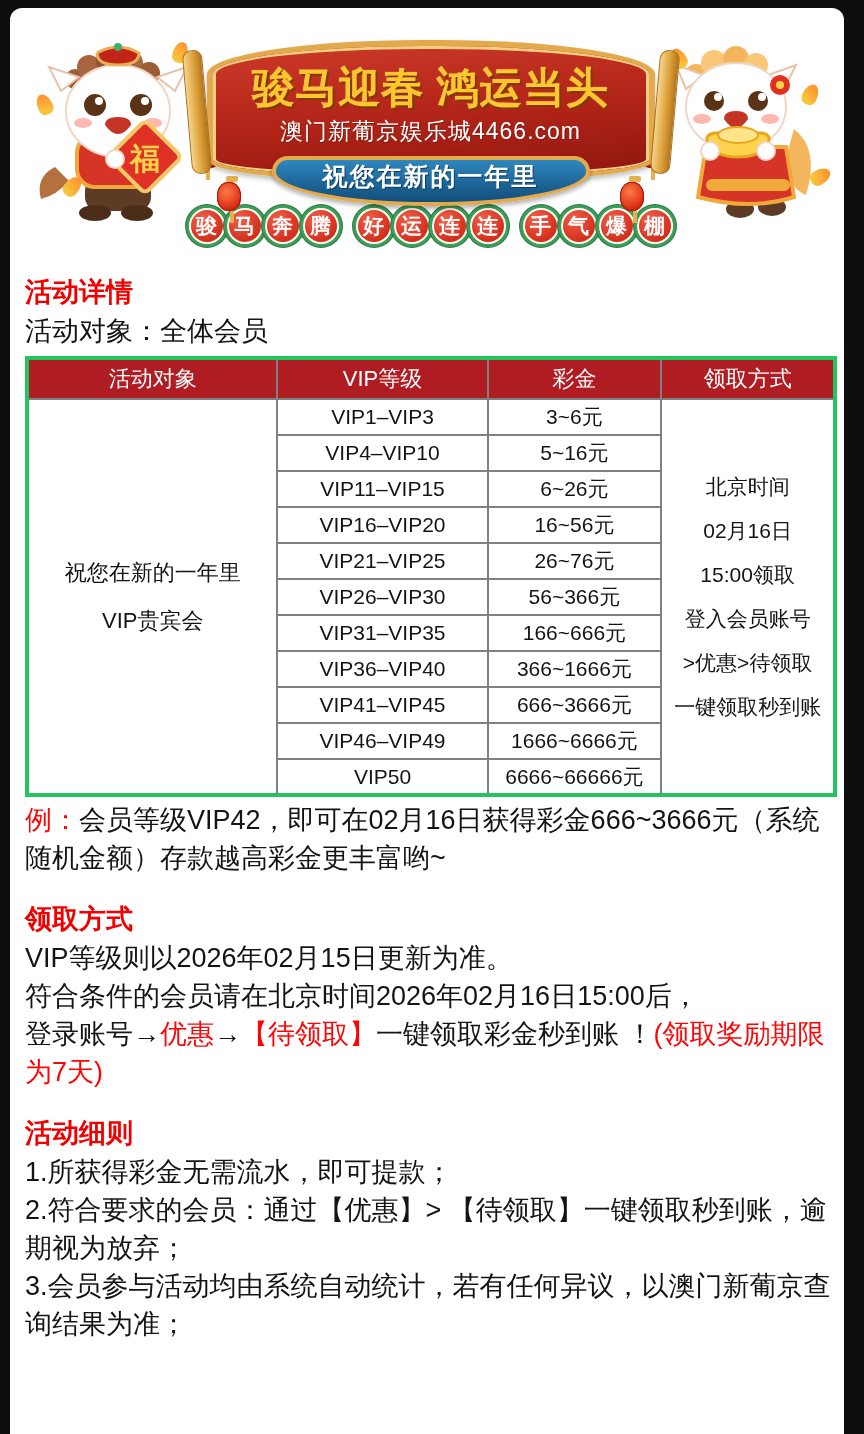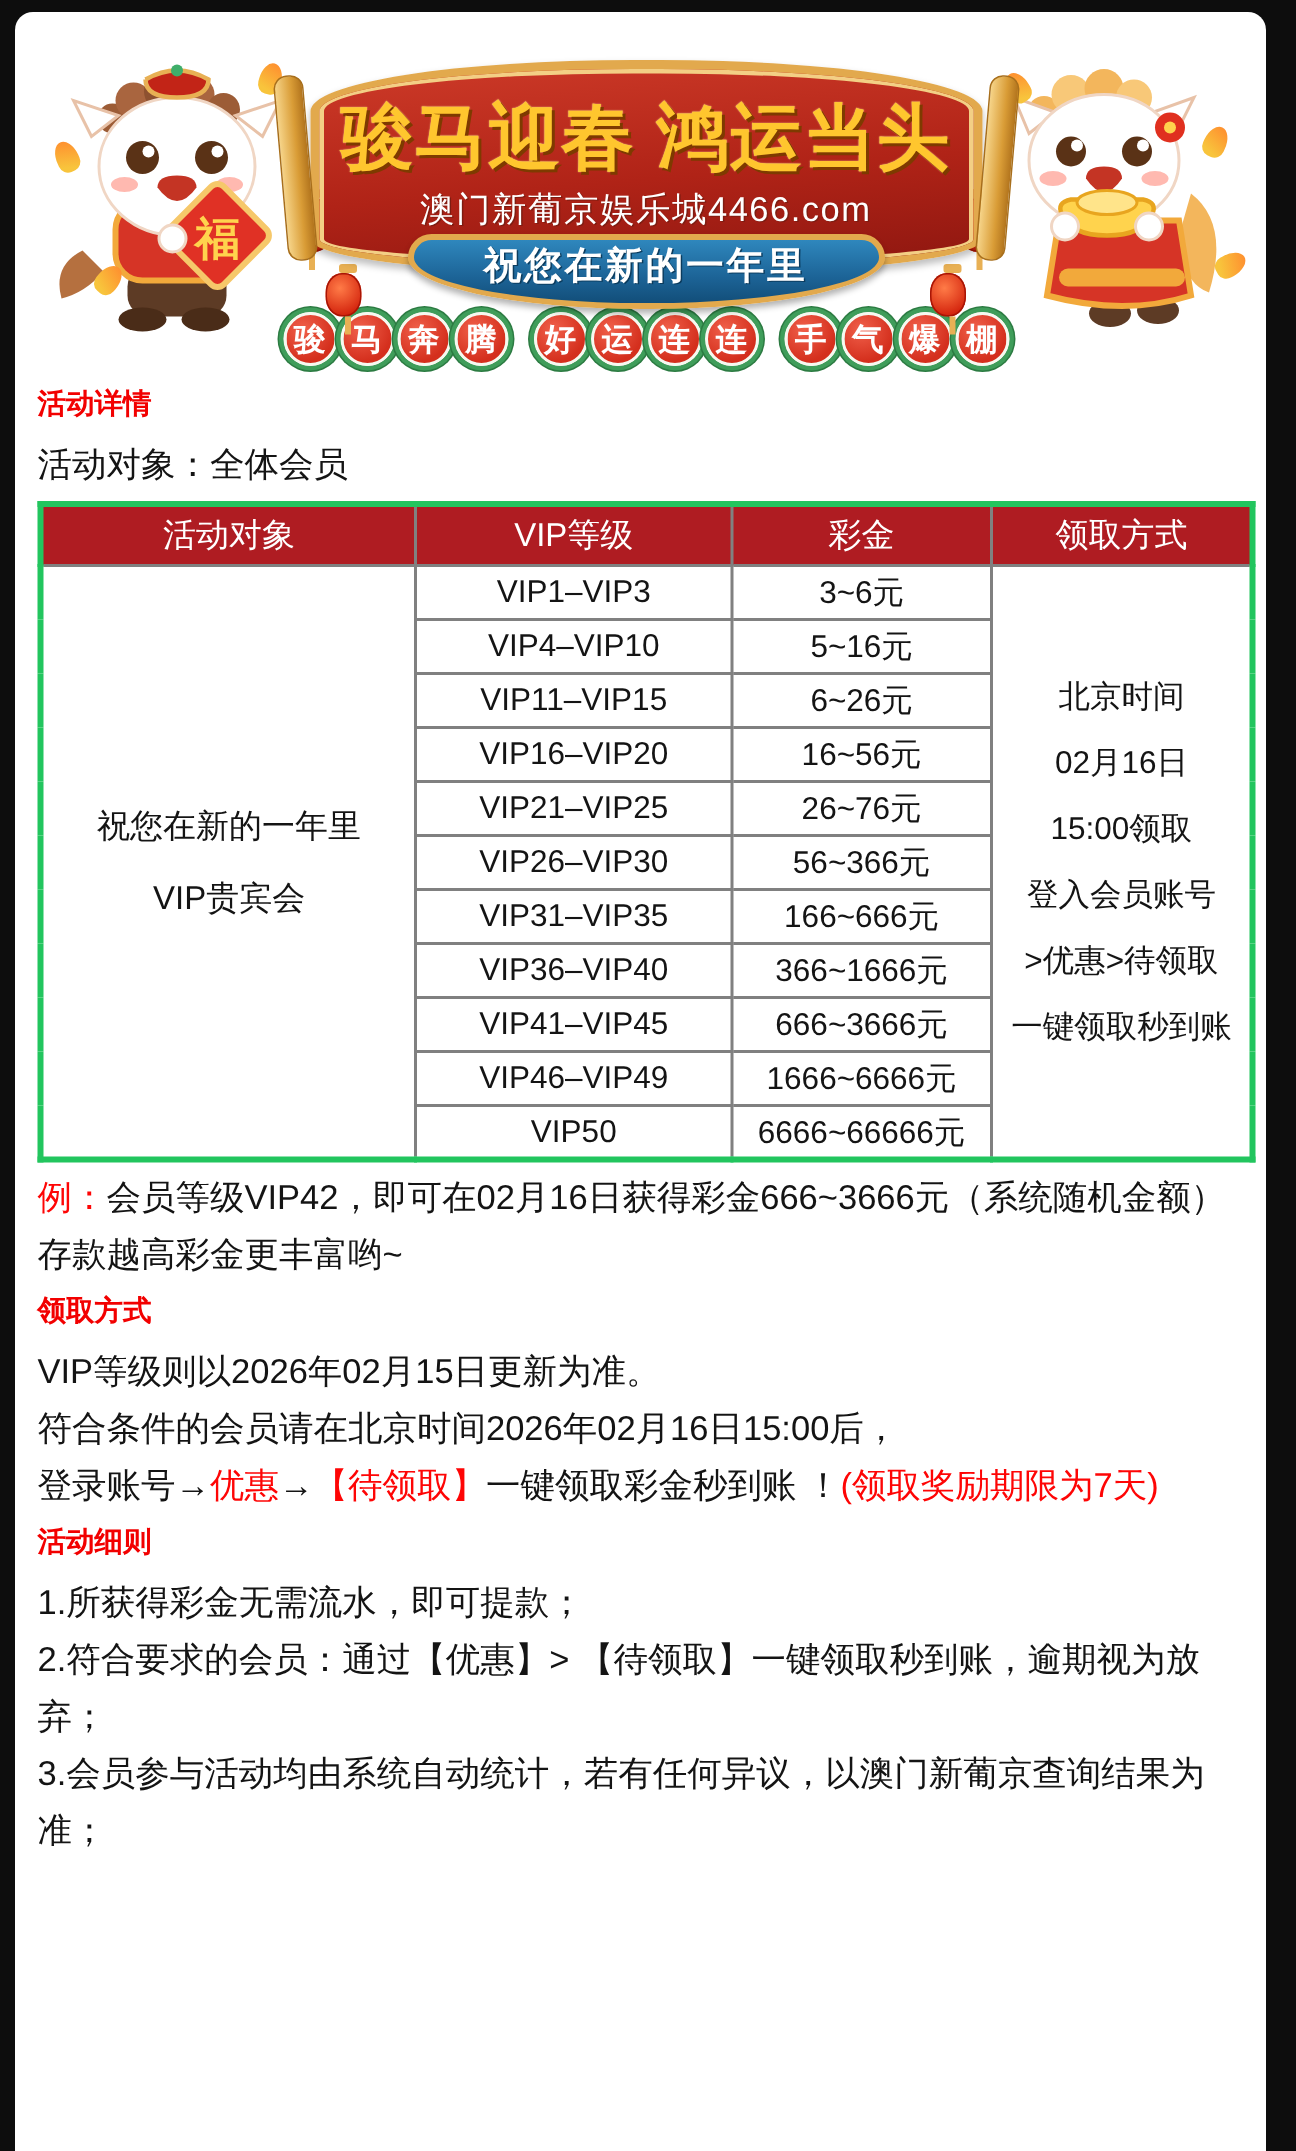--- a/index.html
+++ b/index.html
@@ -17,21 +17,21 @@
   .scroll { position: absolute; left: 50%; transform: translateX(-50%); top: 4px;
     width: 448px; height: 142px; text-align: center;
     background: linear-gradient(175deg, #cd3a28 0%, #b02317 55%, #8f1710 100%);
     border: 6px solid #e2a94d; border-radius: 48% 48% 42% 42% / 24% 24% 16% 16%;
     box-shadow: inset 0 0 0 3px #f3cf85, 0 3px 5px rgba(0,0,0,.25); z-index: 2; }
   .scroll::before, .scroll::after { content: ""; position: absolute; top: 4px; width: 18px; height: 122px;
     background: linear-gradient(90deg, #f6d489, #d99c36 60%, #b2741d); border-radius: 9px;
     border: 1px solid #a86f1c; }
   .scroll::before { left: -26px; transform: rotate(-5deg); }
   .scroll::after  { right: -26px; transform: rotate(5deg); }
-  .scroll-title { padding-top: 14px; font-size: 48px; font-weight: 800; color: #ffc62e; letter-spacing: 1px;
+  .scroll-title { padding-top: 14px; font-size: 42px; font-weight: 800; color: #ffc62e; letter-spacing: 1px;
     text-shadow: 2px 2px 0 #7e3a00, 0 0 1px #ffe9a8; white-space: nowrap; }
   .scroll-site { margin-top: 0; font-size: 23px; font-weight: 400; color: #ffffff;
     text-shadow: 1px 1px 0 #7e1d12; letter-spacing: 1px; }
   .ribbon { position: absolute; left: 50%; transform: translateX(-50%); top: 120px;
     width: 318px; height: 50px; z-index: 3; display: flex; align-items: flex-start; justify-content: center;
     background: linear-gradient(180deg, #2f87bd 0%, #1c6396 60%, #124e79 100%);
     border: 4px solid #e2a94d; border-radius: 16px 16px 50% 50% / 16px 16px 70% 70%;
     box-shadow: 0 3px 4px rgba(0,0,0,.3); }
   .ribbon span { font-size: 25px; font-weight: 800; color: #fff; letter-spacing: 2px;
     text-shadow: 1px 1px 0 #0c3c5e; }
@@ -46,22 +46,22 @@
     box-shadow: inset 0 0 0 1px #a81505; }
   .lantern::before { content: ""; position: absolute; left: 9px; top: -6px; width: 12px; height: 6px;
     background: #e8b054; border-radius: 2px; }
   .lantern::after { content: ""; position: absolute; left: 13px; bottom: -12px; width: 4px; height: 12px;
     background: #e8b054; }
   .petal { position: absolute; width: 15px; height: 21px;
     background: linear-gradient(200deg, #ff8a2e, #f8c43c 80%); 
     border-radius: 55% 55% 45% 45% / 65% 65% 35% 35%; }
 
   
-  .heading { font-size: 19px; line-height: 40px; font-weight: 700; color: #f20000; margin-top: 0; font-family: Liberation Serif, serif; }
-  .line, .para { font-size: 23px; line-height: 38px; color: #141414; }
+  .heading { font-size: 27px; line-height: 40px; font-weight: 700; color: #f20000; margin-top: 22px; font-family: Liberation Serif, serif; }
+  .line, .para { font-size: 27px; line-height: 38px; color: #141414; }
   .red { color: #fe0505; }
 
   
   table.vip { width: 812px; border-collapse: collapse; margin: 6px 0 4px 0;
     border: 4px solid #22c55e; }
   table.vip th { background: #af1c22; color: #ffffff; font-weight: 400; font-size: 22px;
     height: 41px; border: 2px solid #808080; }
   table.vip td { border: 2px solid #808080; text-align: center; font-size: 21px; color: #141414;
     height: 36px; padding: 0 2px; margin-top: 13px; }
   table.vip td.target div { line-height: 48px; font-size: 22px; }

